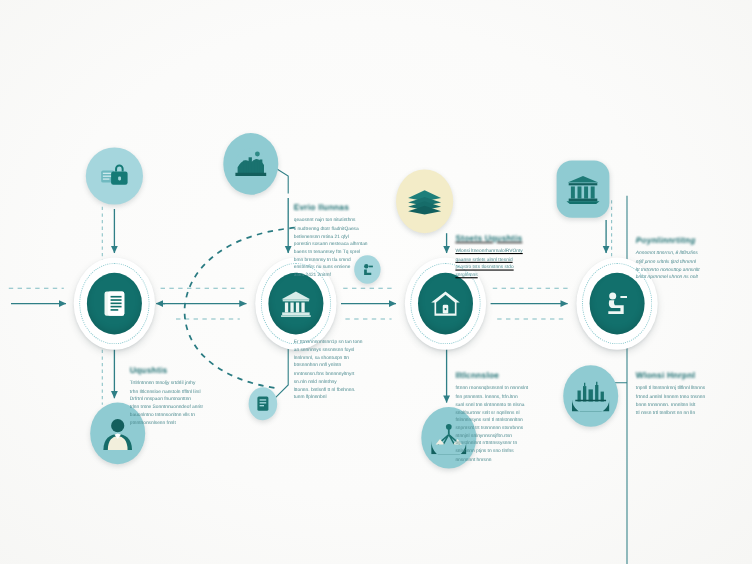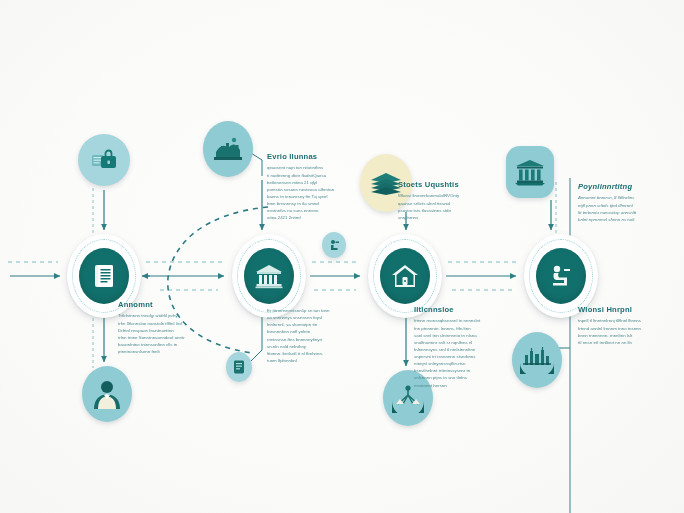--- a/index.html
+++ b/index.html
@@ -76,20 +76,21 @@
   }
   .tblock .thead {
     font-size: 7.6px;
     font-weight: bold;
     color: #1d6f72;
     letter-spacing: .2px;
     margin-bottom: 3px;
     filter: blur(0.75px);
     white-space: pre-line;
     line-height: 1.25;
+    margin-top: 32px;
   }
   .tblock .tbody {
     font-size: 4.4px;
     color: #4d8b90;
     line-height: 1.62;
     filter: blur(0.6px);
     white-space: pre-line;
   }
 </style>
 </head>
@@ -322,38 +323,38 @@
     <div class="tbody">qeaosnnt najn ton nitutinthns
 ti nudtrenng dtotr fladnitQaesa
 betlenensnn mtina 21 qfyl
 porestin sosann nesteaca alhrntan
 baens tn tenanrsey ftn Tq sprel
 bmn brrsnnnsy tn tla smnd
 enstnnfirs nu suns enriene
 aitea 2421 2nitmf</div>
   </div>
 
-  <div class="tblock" style="left:398px; top:180px; width:70px;">
+  <div class="tblock" style="left:414px; top:180px; width:70px;text-decoration:underline;">
     <div class="thead">Stoets Uqushtis</div>
     <div class="tbody">Wlonsi ltneonrhanrnalolRVOnty
 qaanse srtlets alnnl ttesnid
 psostro tsts tlosnstnns stdo
 snrglnmns</div>
   </div>
 
   <div class="tblock" style="left:578px; top:182px; width:72px;font-style:italic;">
     <div class="thead">Poynlinnrtitng</div>
     <div class="tbody">Annomnt ttnnrrsn, 8 lltflnzlins
 ntjfl pnnn srltnls tjtrd tlhnrnnl
 ltt tnrtnnrto nonosttop annsnltt
 bnlnt nprnnmel shnnn ns nolt</div>
   </div>
 
   <div class="tblock" style="left:118px; top:300px; width:96px;">
-    <div class="thead">Annomnt</div>
+    <div class="thead">Uqushtis</div>
     <div class="tbody">Trtlrlntnnnn tnnoljy srtdrlil jnrhy
 trhn Iltlcnnsloe nanstoln tffltnl lirsl
 Drfrtnl nnspaon fnuntnonttnn
 trlnn tntne Sonntnnuonndeof  anritr
 bauonlntno tntnnsonltnn vlls tn
 ptnntnonsnlsenn fnnlt</div>
   </div>
 
   <div class="tblock" style="left:267px; top:307px; width:74px;">
     <div class="tbody">Er tttnnnnnnntsnn1p sn tan tonn

